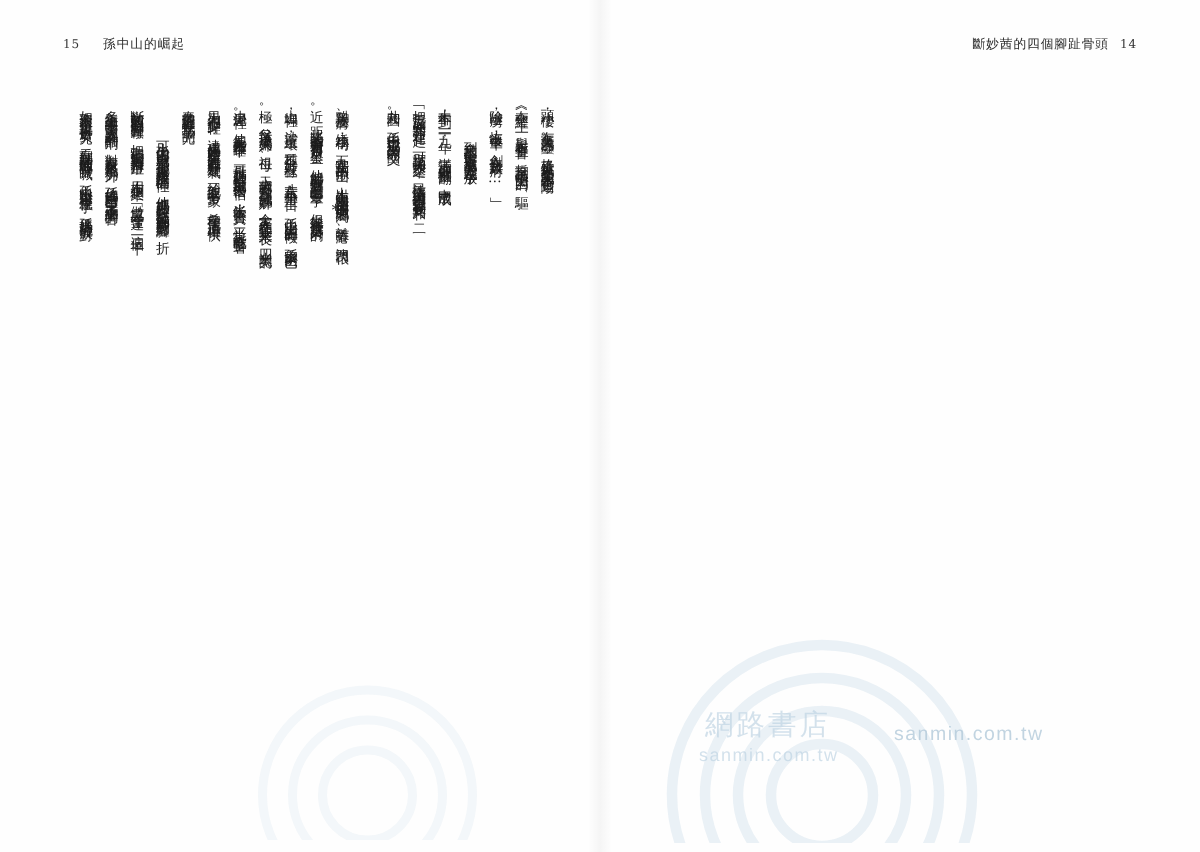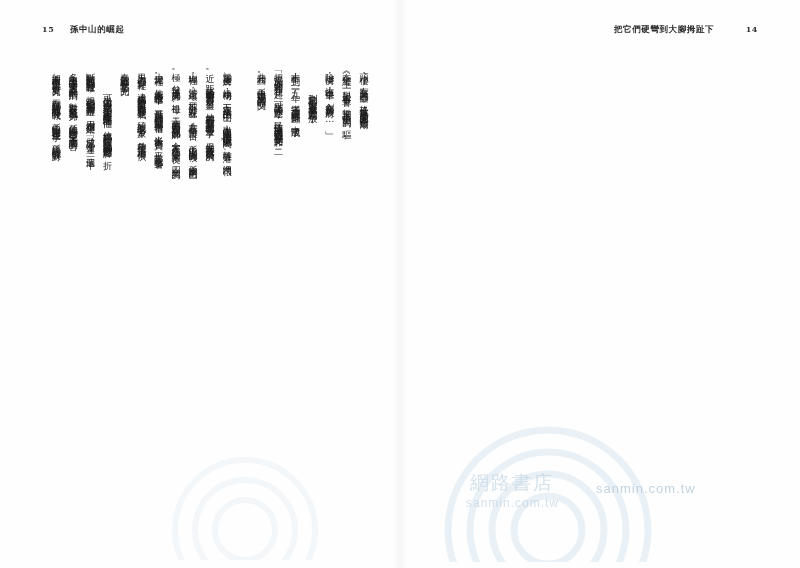--- a/index.html
+++ b/index.html
@@ -37,28 +37,27 @@
 
   
   .runhead{
     position:absolute;
     top:24px;
     font-size:8.5px;
     color:#2a2a2a;
     letter-spacing:.6px;
     white-space:nowrap;
     font-family:"DejaVu Serif","Liberation Serif",serif;
-    font-weight:bold;
   }
   .runhead.left{left:42px;}
   .runhead.right{right:42px;}
   .runhead .folio{font-size:8px;color:#333;}
   .runhead .rh-title{font-size:8.5px;}
   .runhead.left .folio{margin-right:12px;}
-  .runhead.right .folio{margin-left:28px;}
+  .runhead.right .folio{margin-left:4px;}
 
   
   .bodywrap{
     position:absolute;
     top:66px;
     height:452px;
     display:flex;
     flex-direction:row-reverse;   
     align-items:flex-start;
     justify-content:flex-start;
@@ -190,21 +189,21 @@
       <div class="vcol">　　可小孫中山四歲就顯示了他未來離經叛道的個性。他媽媽那時在給七歲的姊姊妙茜纏腳：折</div>
       <div class="vcol">斷妙茜的四個腳趾骨頭，把它們硬彎到大腳拇趾下。用布綑起來，做成「三寸金蓮」。這個一千</div>
       <div class="vcol">多年來讓中國女子天天受罪的酷刑，對農家女兒也不例外。孫的媽媽自己受了一輩子纏腳的苦，</div>
       <div class="vcol">如今還不得不親手折磨女兒。看到姊姊痛苦地呻吟哭喊，孫中山懇求母親住手。孫媽媽流著淚對</div>
     </div>
   </div>
 
   <div class="page right">
 
     <div class="runhead right">
-      <span class="rh-title">把它們硬彎到大腳拇趾下</span>
+      <span class="rh-title">斷妙茜的四個腳趾骨頭</span>
       <span class="folio">14</span>
     </div>
 
   </div>
 
   <div class="gutter"></div>
 
   <div class="watermark">
     <svg width="330" height="160" viewBox="0 0 330 160" aria-hidden="true">
       <g fill="none" stroke="#bdd3e3" stroke-width="7" opacity="0.55">

